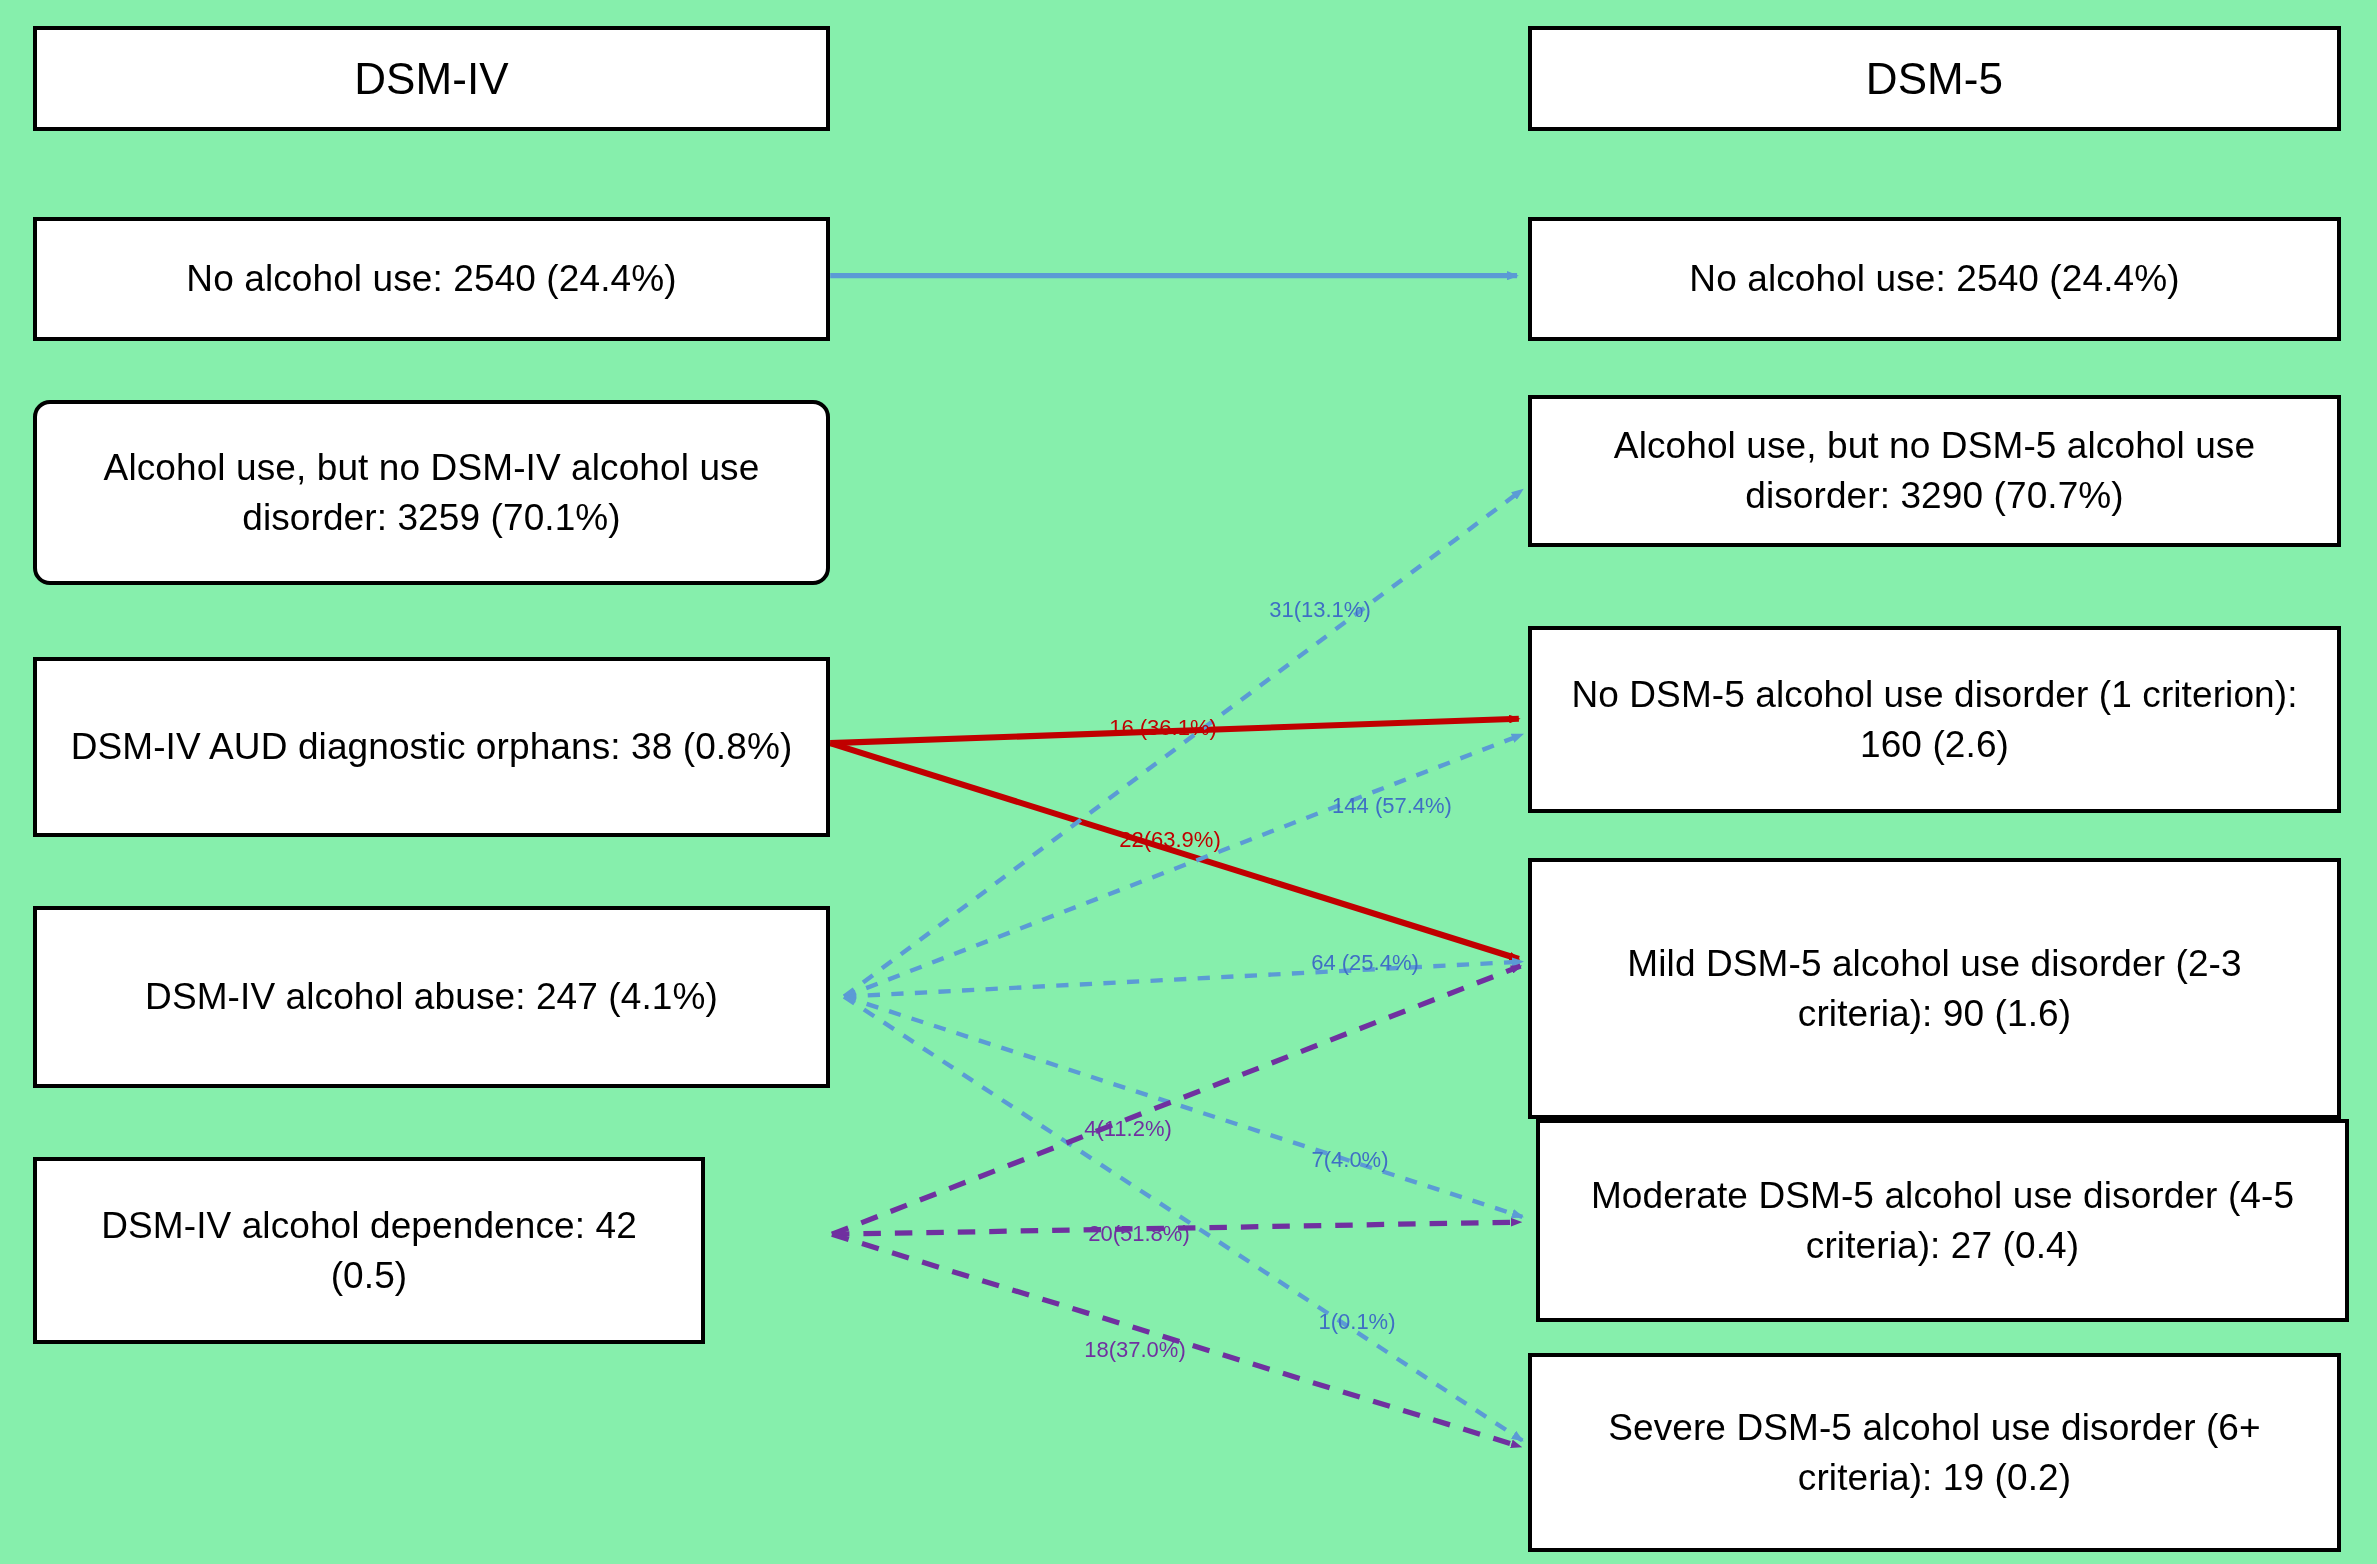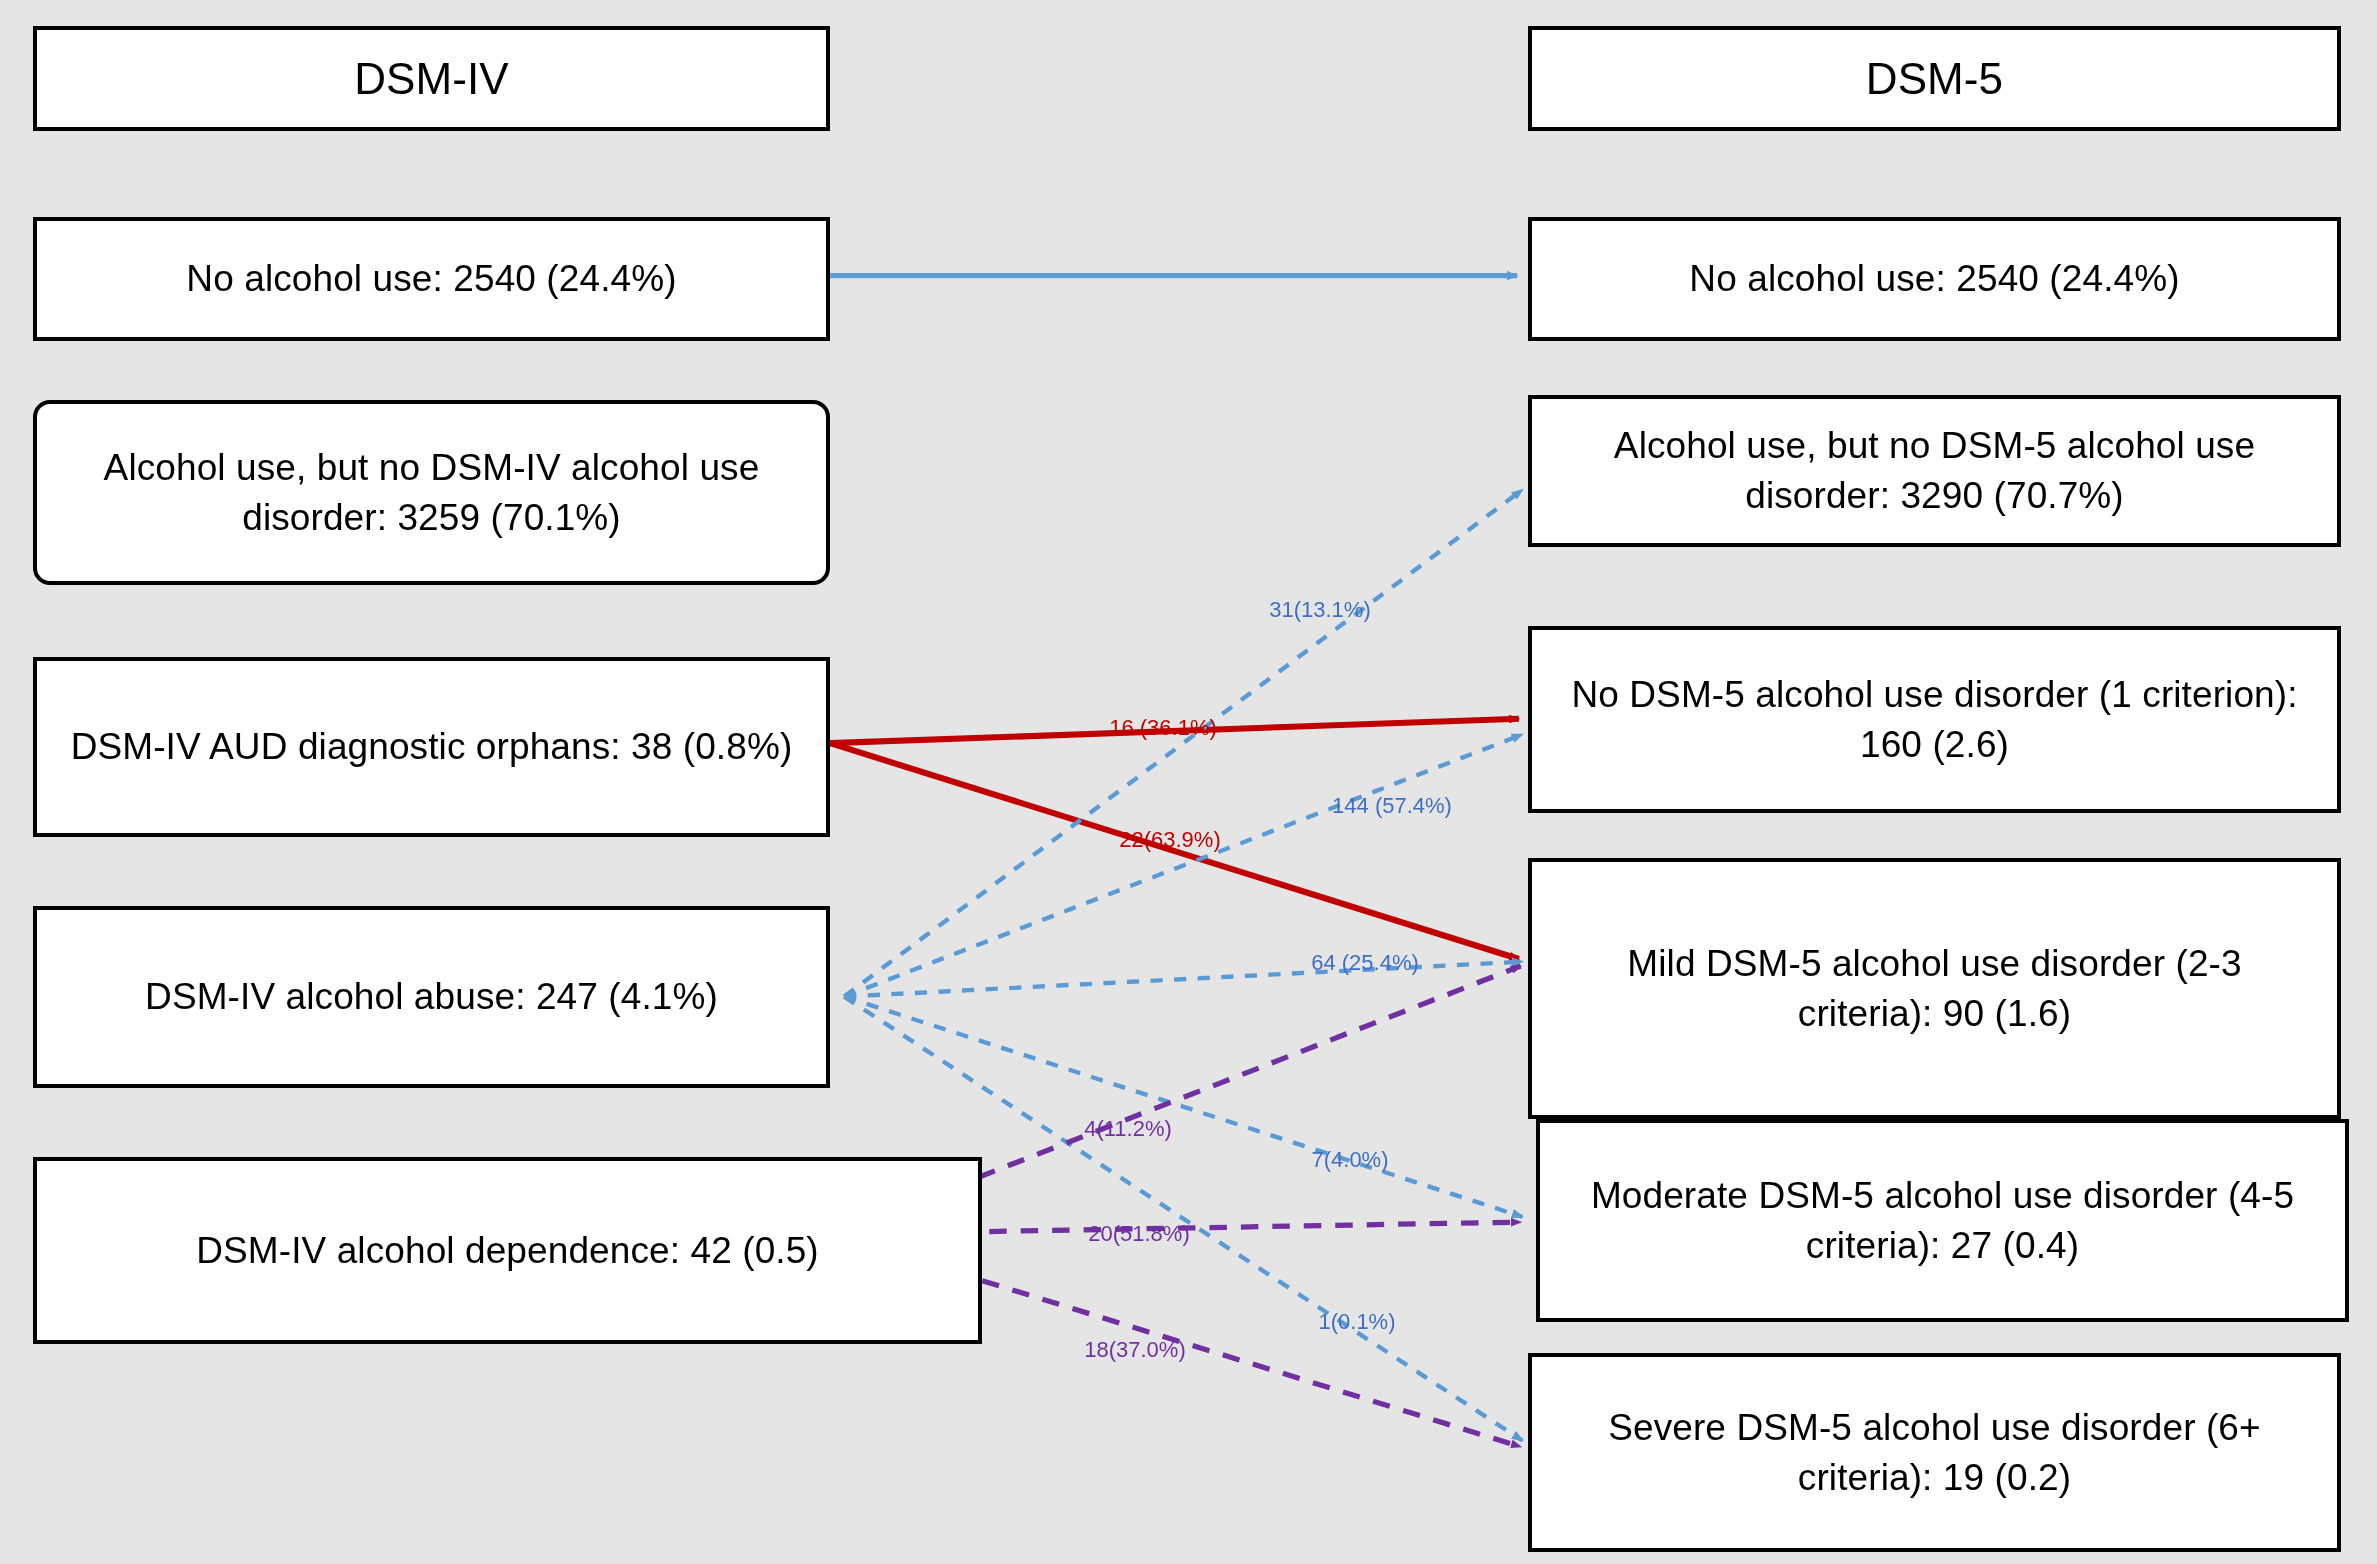--- a/index.html
+++ b/index.html
@@ -5,21 +5,21 @@
 <style>
   html, body {
     margin: 0;
     padding: 0;
     background: #ffffff;
   }
   #page {
     position: relative;
     width: 2377px;
     height: 1565px;
-    background: #e5e5e5;
+    background: #86efac;
     font-family: "Liberation Sans", sans-serif;
     overflow: hidden;
   }
   #edge-layer {
     position: absolute;
     left: 0;
     top: 0;
     width: 2377px;
     height: 1565px;
     pointer-events: none;
@@ -107,21 +107,21 @@
   </div>
 
   <div class="node-box" style="left:33px; top:657px; width:797px; height:180px;">
     <span class="node-label">DSM-IV AUD diagnostic orphans: 38 (0.8%)</span>
   </div>
 
   <div class="node-box" style="left:33px; top:906px; width:797px; height:182px;">
     <span class="node-label">DSM-IV alcohol abuse: 247 (4.1%)</span>
   </div>
 
-  <div class="node-box" style="left:33px; top:1157px; width:949px; height:187px;">
+  <div class="node-box" style="left:33px; top:1157px; width:672px; height:187px;">
     <span class="node-label">DSM-IV alcohol dependence: 42 (0.5)</span>
   </div>
 
   <div class="node-box header-box" style="left:1528px; top:26px; width:813px; height:105px;">
     <span class="node-label">DSM-5</span>
   </div>
 
   <div class="node-box" style="left:1528px; top:217px; width:813px; height:124px;">
     <span class="node-label">No alcohol use: 2540 (24.4%)</span>
   </div>

